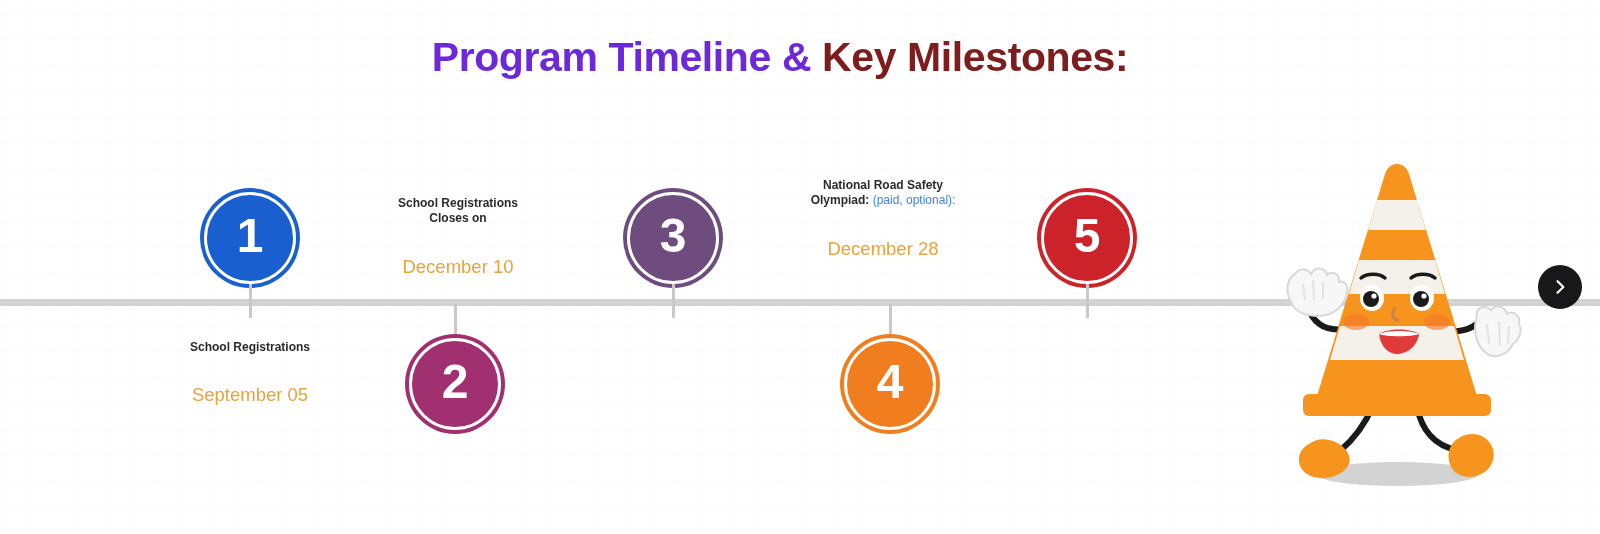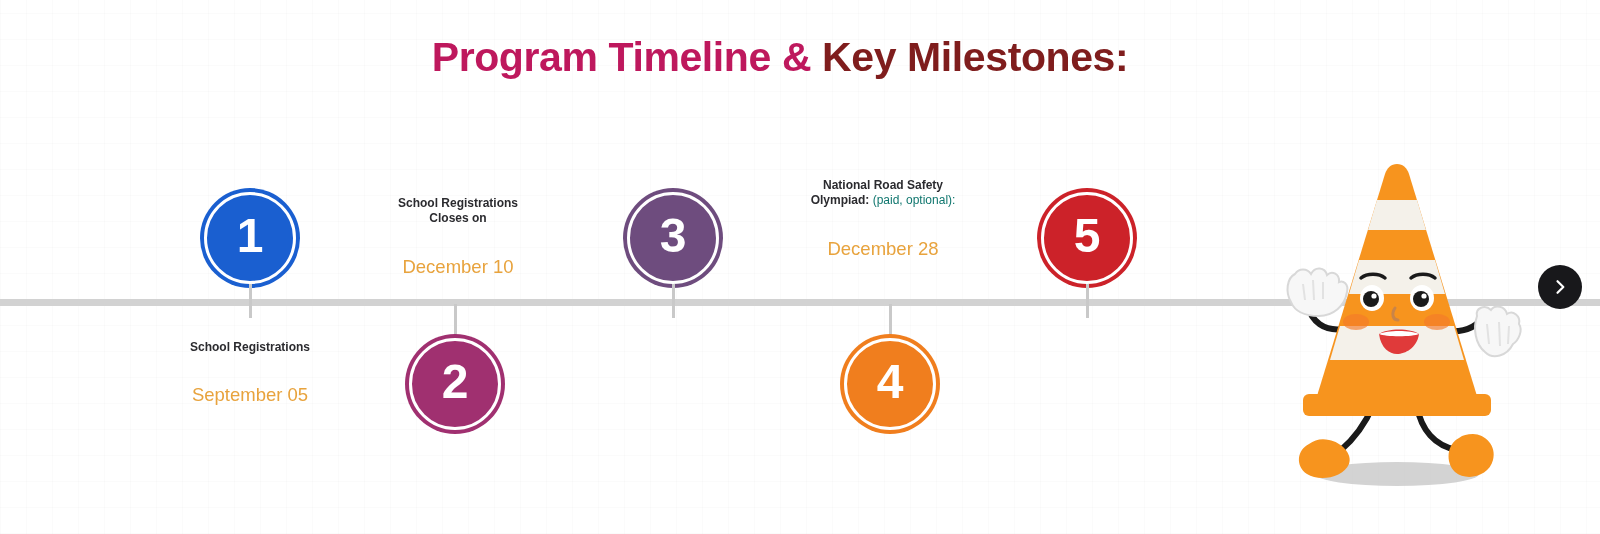--- a/index.html
+++ b/index.html
@@ -31,21 +31,21 @@
     position: absolute;
     top: 34px;
     left: 0;
     width: 1560px;
     text-align: center;
     font-size: 41px;
     font-weight: bold;
     letter-spacing: -0.4px;
     white-space: nowrap;
   }
-  #title .accent { color: #be185d; }
+  #title .accent { color: #6d28d9; }
   #title .dark   { color: #7f1d1d; }
 
   
   #axis {
     position: absolute;
     top: 299px;
     left: 0;
     width: 1600px;
     height: 7px;
     background: #D2D2D2;
@@ -101,21 +101,21 @@
     line-height: 1.28;
     white-space: nowrap;
   }
   .label .head {
     font-size: 12px;
     font-weight: bold;
     color: #2B2B2F;
   }
   .label .head .sub {
     font-weight: normal;
-    color: #0f766e;
+    color: #3b82f6;
   }
   .label .date {
     font-size: 18.5px;
     color: #E8A33D;
     margin-top: 28px;
   }
 
   
   #mascot {
     position: absolute;

